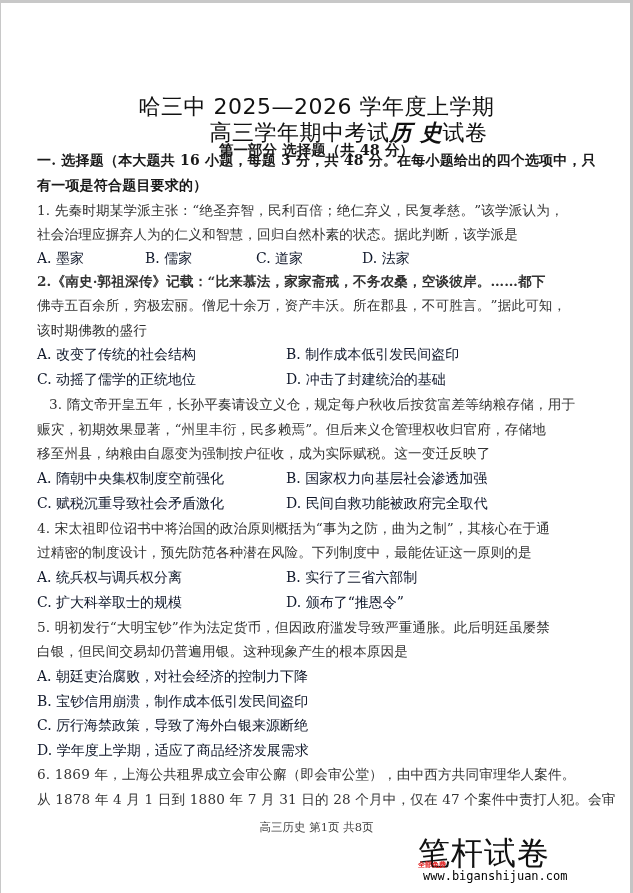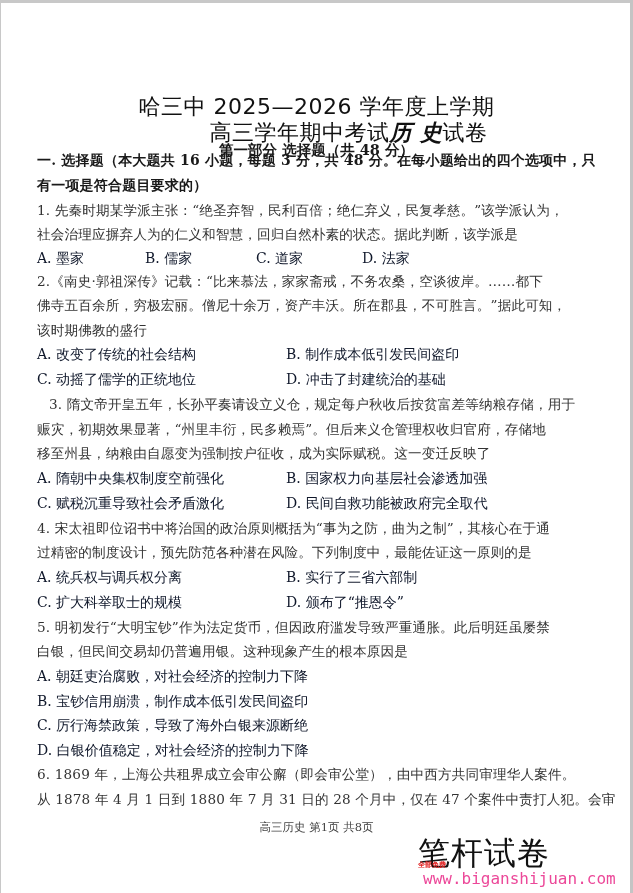--- a/index.html
+++ b/index.html
@@ -16,21 +16,21 @@
     font-size:22px; color:#111; letter-spacing:0.5px; font-weight:500;
   }
   .title .cal { font-family:"DejaVu Serif","Liberation Serif",serif; font-style:italic; font-weight:bold; }
   .part-head { left:0; width:633px; text-align:center; font-size:14.5px; font-weight:bold; color:#1a1a1a; }
   .sec { left:37px; font-size:14px; font-weight:bold; color:#1a1a1a; letter-spacing:0.2px; }
   .line { left:37px; font-size:13.6px; color:#333; letter-spacing:0.15px; }
   .opt { font-size:14px; color:#0f172a;text-align:right; }
   .footer { left:0; width:633px; text-align:center; font-size:11.5px; color:#444; }
   .wm-title { left:418px; top:832px; font-family:"DejaVu Sans","Liberation Sans",sans-serif; font-size:32px; color:#111; letter-spacing:1px; }
   .wm-free { left:418px; top:860px; font-family:"DejaVu Sans","Liberation Sans",sans-serif; font-size:7px; color:#e02020; font-weight:bold; }
-  .wm-url { left:423px; top:869px; font-family:"DejaVu Sans Mono","Liberation Mono",monospace; font-size:16px; color:#ec4899; }
+  .wm-url { left:423px; top:869px; font-family:"DejaVu Sans Mono","Liberation Mono",monospace; font-size:12px; color:#000000; }
 </style>
 </head>
 <body>
 
 <div class="frame-top"></div>
 <div class="frame-left"></div>
 <div class="frame-right"></div>
 
 <div class="abs title" style="top:92px;">哈三中 2025—2026 学年度上学期</div>
 <div class="abs title" style="top:118px;padding-left:32px;">
@@ -41,21 +41,21 @@
 <div class="abs sec" style="top:152px;">一. 选择题（本大题共 16 小题，每题 3 分，共 48 分。在每小题给出的四个选项中，只</div>
 <div class="abs sec" style="top:177px;">有一项是符合题目要求的）</div>
 
 <div class="abs line" style="top:202px;">1. 先秦时期某学派主张：“绝圣弃智，民利百倍；绝仁弃义，民复孝慈。”该学派认为，</div>
 <div class="abs line" style="top:226px;">社会治理应摒弃人为的仁义和智慧，回归自然朴素的状态。据此判断，该学派是</div>
 <div class="abs opt" style="top:250px;left:37px;">A. 墨家</div>
 <div class="abs opt" style="top:250px;left:145px;">B. 儒家</div>
 <div class="abs opt" style="top:250px;left:256px;">C. 道家</div>
 <div class="abs opt" style="top:250px;left:362px;">D. 法家</div>
 
-<div class="abs line" style="top:273px;">2.《南史·郭祖深传》记载：“比来慕法，家家斋戒，不务农桑，空谈彼岸。……都下</div>
+<div class="abs line" style="top:273px;font-weight:bold;">2.《南史·郭祖深传》记载：“比来慕法，家家斋戒，不务农桑，空谈彼岸。……都下</div>
 <div class="abs line" style="top:297px;">佛寺五百余所，穷极宏丽。僧尼十余万，资产丰沃。所在郡县，不可胜言。”据此可知，</div>
 <div class="abs line" style="top:322px;">该时期佛教的盛行</div>
 <div class="abs opt" style="top:346px;left:37px;">A. 改变了传统的社会结构</div>
 <div class="abs opt" style="top:346px;left:286px;">B. 制作成本低引发民间盗印</div>
 <div class="abs opt" style="top:371px;left:37px;">C. 动摇了儒学的正统地位</div>
 <div class="abs opt" style="top:371px;left:286px;">D. 冲击了封建统治的基础</div>
 
 <div class="abs line" style="top:396px;margin-left:12px;">3. 隋文帝开皇五年，长孙平奏请设立义仓，规定每户秋收后按贫富差等纳粮存储，用于</div>
 <div class="abs line" style="top:421px;">赈灾，初期效果显著，“州里丰衍，民多赖焉”。但后来义仓管理权收归官府，存储地</div>
 <div class="abs line" style="top:445px;">移至州县，纳粮由自愿变为强制按户征收，成为实际赋税。这一变迁反映了</div>
@@ -69,21 +69,21 @@
 <div class="abs opt" style="top:569px;left:37px;">A. 统兵权与调兵权分离</div>
 <div class="abs opt" style="top:569px;left:286px;">B. 实行了三省六部制</div>
 <div class="abs opt" style="top:594px;left:37px;">C. 扩大科举取士的规模</div>
 <div class="abs opt" style="top:594px;left:286px;">D. 颁布了“推恩令”</div>
 
 <div class="abs line" style="top:619px;">5. 明初发行“大明宝钞”作为法定货币，但因政府滥发导致严重通胀。此后明廷虽屡禁</div>
 <div class="abs line" style="top:643px;">白银，但民间交易却仍普遍用银。这种现象产生的根本原因是</div>
 <div class="abs opt" style="top:668px;left:37px;">A. 朝廷吏治腐败，对社会经济的控制力下降</div>
 <div class="abs opt" style="top:693px;left:37px;">B. 宝钞信用崩溃，制作成本低引发民间盗印</div>
 <div class="abs opt" style="top:717px;left:37px;">C. 厉行海禁政策，导致了海外白银来源断绝</div>
-<div class="abs opt" style="top:742px;left:37px;">D. 白银价值稳定，对社会经济的控制力下降</div>
+<div class="abs opt" style="top:742px;left:37px;">D. 学年度上学期，适应了商品经济发展需求</div>
 
 <div class="abs line" style="top:766px;">6. 1869 年，上海公共租界成立会审公廨（即会审公堂），由中西方共同审理华人案件。</div>
 <div class="abs line" style="top:791px;">从 1878 年 4 月 1 日到 1880 年 7 月 31 日的 28 个月中，仅在 47 个案件中责打人犯。会审</div>
 
 <div class="abs footer" style="top:820px;">高三历史 第1页 共8页</div>
 
 <div class="abs wm-title">笔杆试卷</div>
 <div class="abs wm-free">全部免费</div>
 <div class="abs wm-url">www.biganshijuan.com</div>
 

